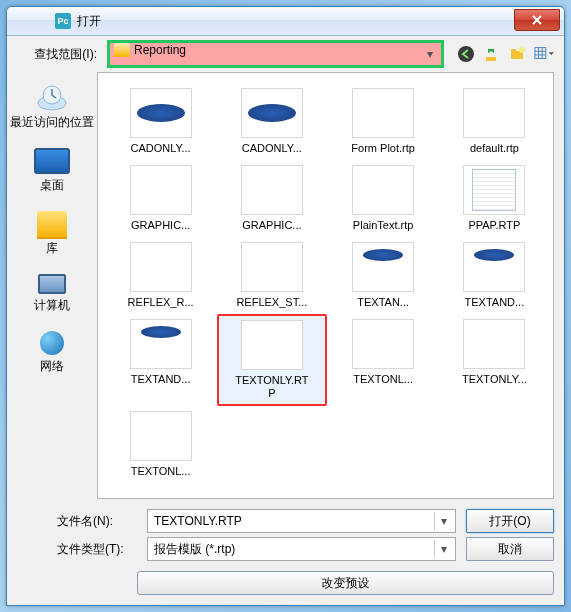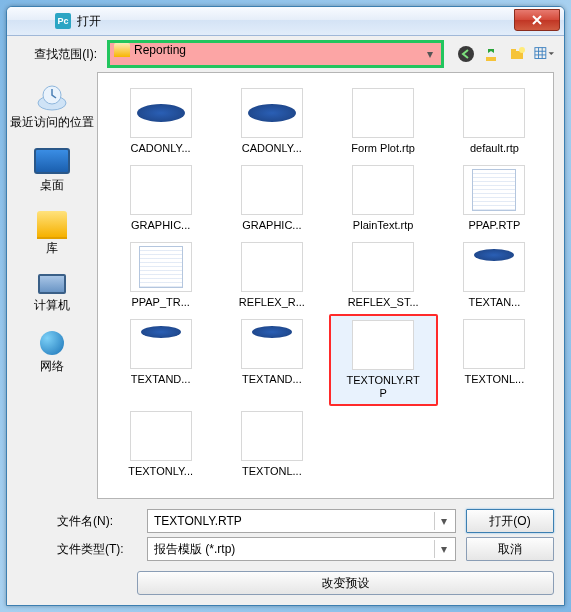--- a/index.html
+++ b/index.html
@@ -324,26 +324,20 @@
               <div class="thumb blank"></div>
               <div class="file-label">PlainText.rtp</div>
             </div>
             <div class="file-item">
               <div class="thumb">
                 <div class="tn-tbl" style="width: 42px; height: 40px;"></div>
               </div>
               <div class="file-label">PPAP.RTP</div>
             </div>
             <div class="file-item">
-              <div class="thumb">
-                <div class="tn-tbl" style="width: 42px; height: 40px;"></div>
-              </div>
-              <div class="file-label">PPAP_TR...</div>
-            </div>
-            <div class="file-item">
               <div class="thumb blank"></div>
               <div class="file-label">REFLEX_R...</div>
             </div>
             <div class="file-item">
               <div class="thumb blank"></div>
               <div class="file-label">REFLEX_ST...</div>
             </div>
             <div class="file-item">
               <div class="thumb tn-mix">
                 <div class="a"></div>

